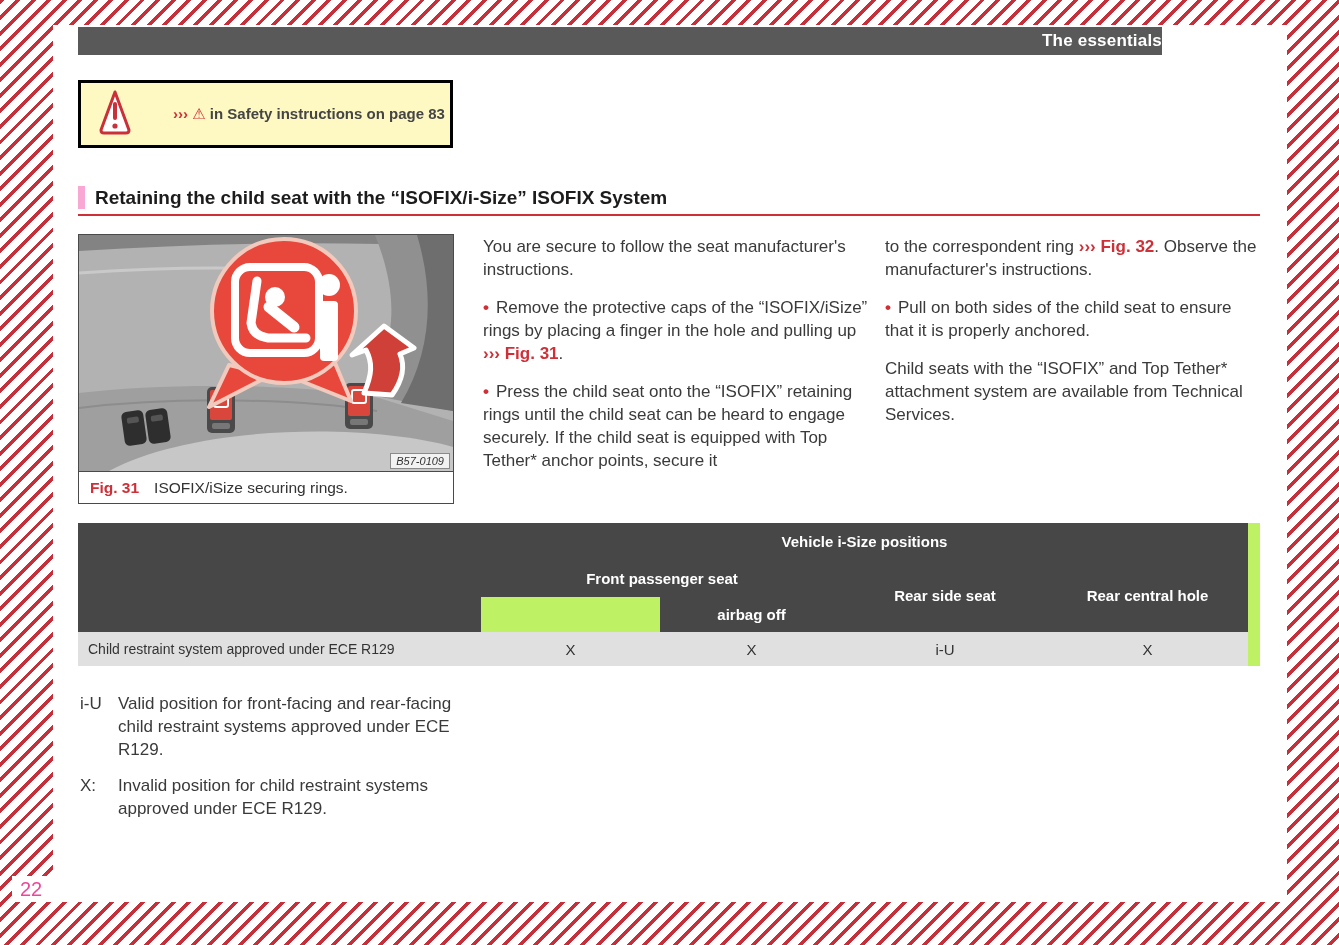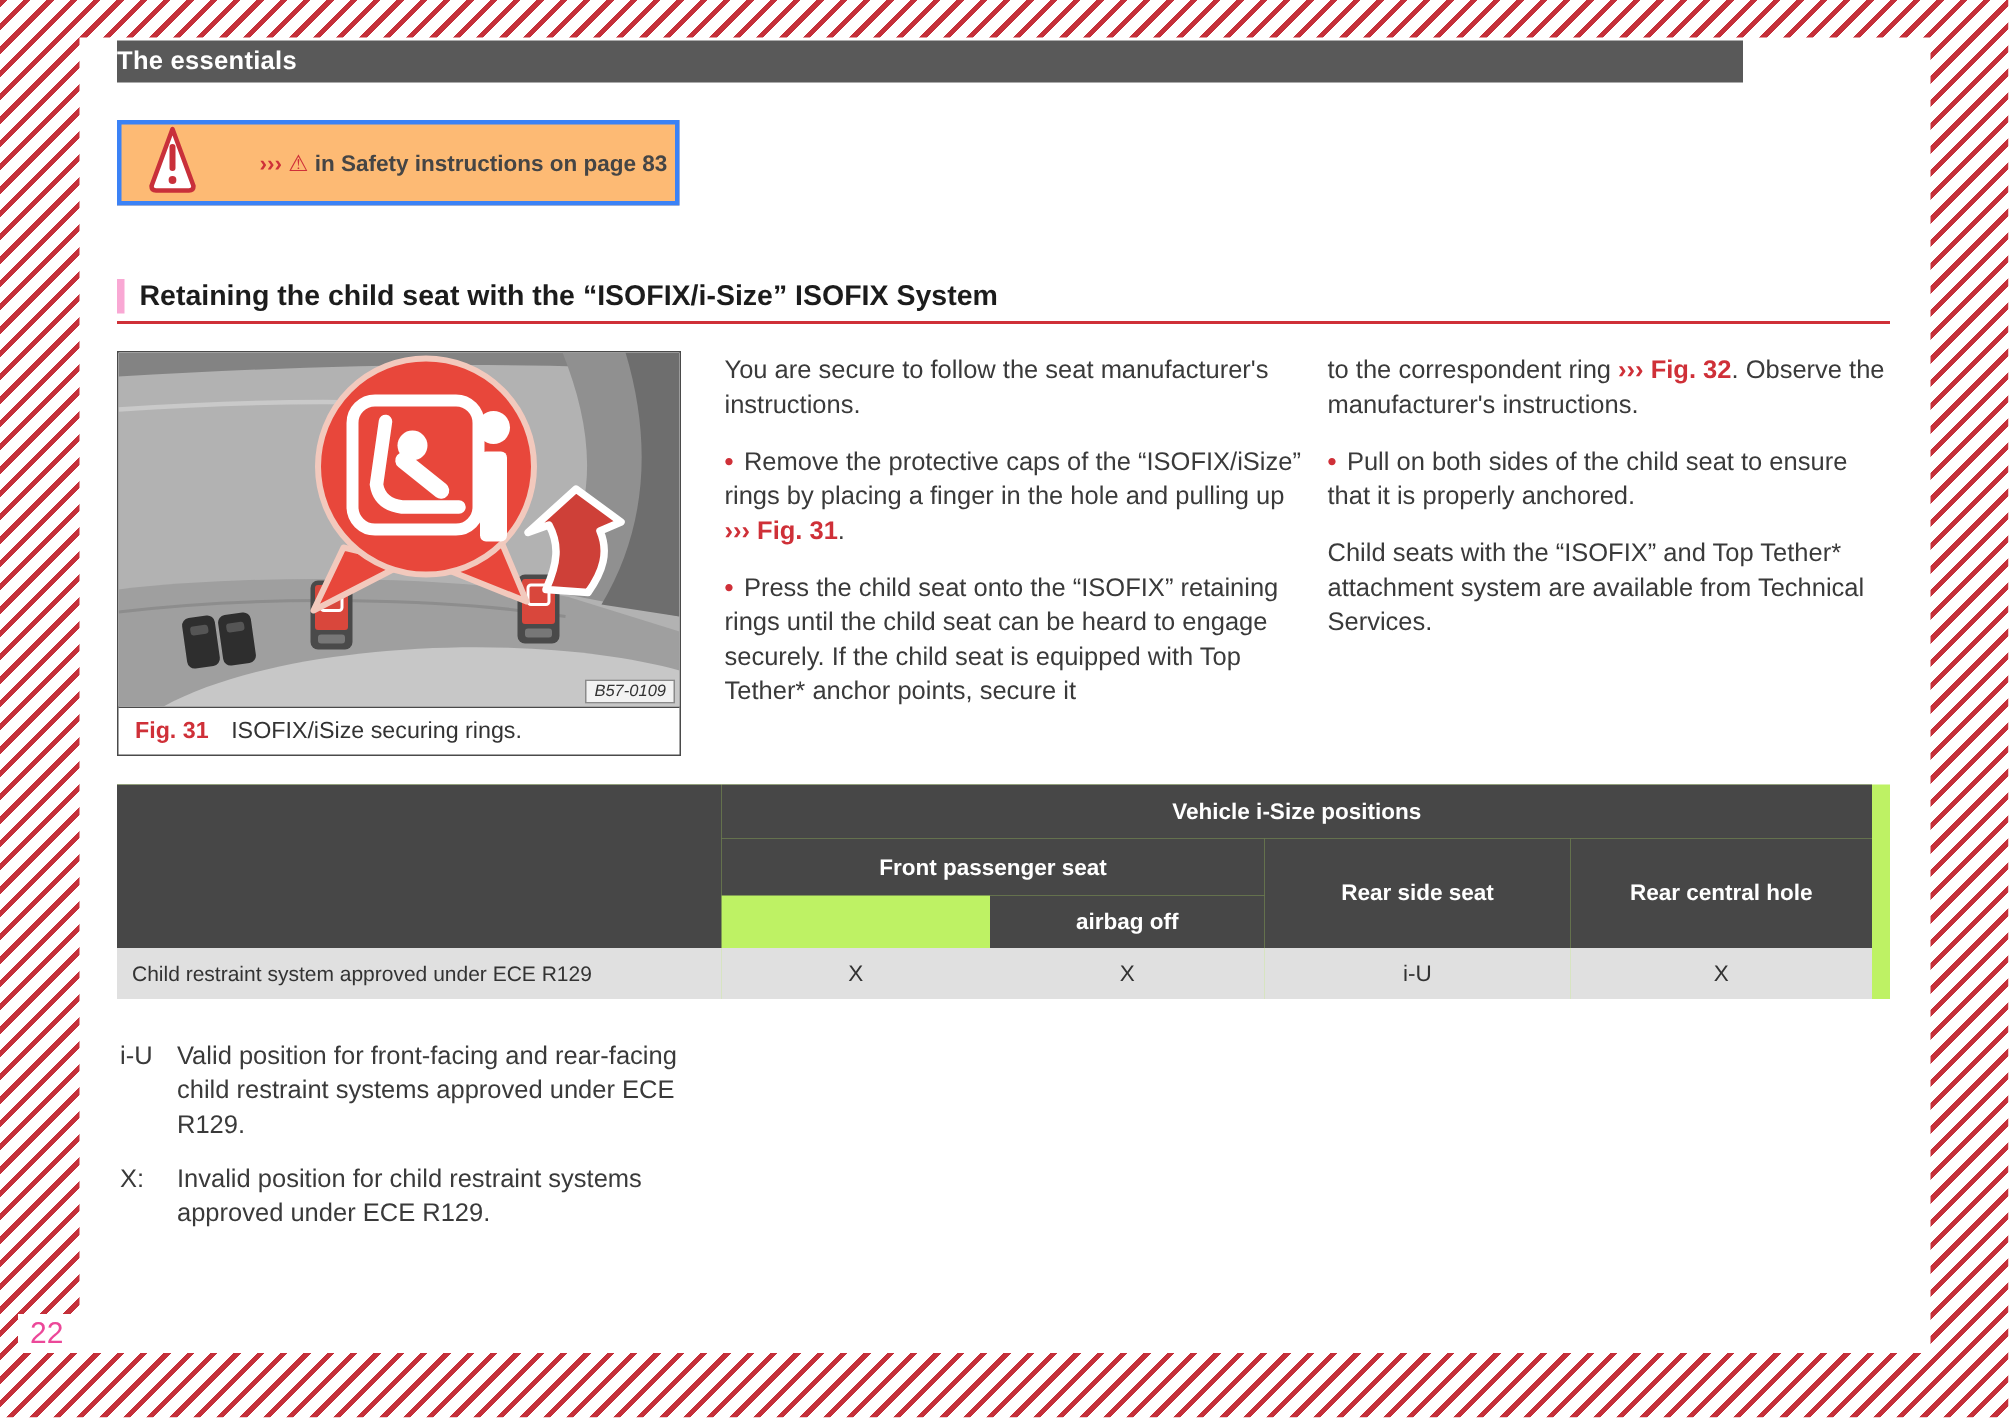--- a/index.html
+++ b/index.html
@@ -21,35 +21,35 @@
   }
   .notch {
     position:absolute; left:12px; top:876px; width:150px; height:26px; background:#fff;
   }
   .page-number {
     position:absolute; left:20px; top:878px; font-size:20px; color:#ec4899;
   }
   .header-bar {
     position:absolute; left:78px; top:27px; width:1084px; height:28px;
     background:#595959; color:#fff; font-weight:bold; font-size:17px;
-    text-align:left; line-height:28px; letter-spacing:0.2px;
+    text-align:right; line-height:28px; letter-spacing:0.2px;
   }
   .warning-box {
-    position:absolute; left:78px; top:80px; width:375px; height:57px;
-    border:3px solid #3b82f6; background:#fdba74;
+    position:absolute; left:78px; top:80px; width:375px; height:68px;
+    border:3px solid #000000; background:#fef9c3;
     display:flex; align-items:center;
   }
   .warn-tri { margin-left:18px; flex:none; }
   .warning-text { margin-left:42px; font-size:15px; font-weight:bold; color:#454545; }
   .red { color:#cf3038; }
   .chev { color:#cf3038; font-weight:bold; }
   .ref  { color:#cf3038; font-weight:bold; }
   .section-heading { position:absolute; left:78px; top:186px; width:1182px; }
   .section-heading .title-row {
-    border-left:5px solid #f9a8d4; padding-left:10px;
+    border-left:7px solid #f9a8d4; padding-left:10px;
     font-size:19px; font-weight:bold; color:#1c1c1c; line-height:23px;
   }
   .section-heading .rule { height:2px; background:#cf3038; margin-top:5px; }
 
   .figure-panel {
     position:absolute; left:78px; top:234px; width:376px;
     border:1px solid #4a4a4a; background:#fff;
   }
   .figure-image { position:relative; width:374px; height:236px; overflow:hidden; }
   .figure-code {

